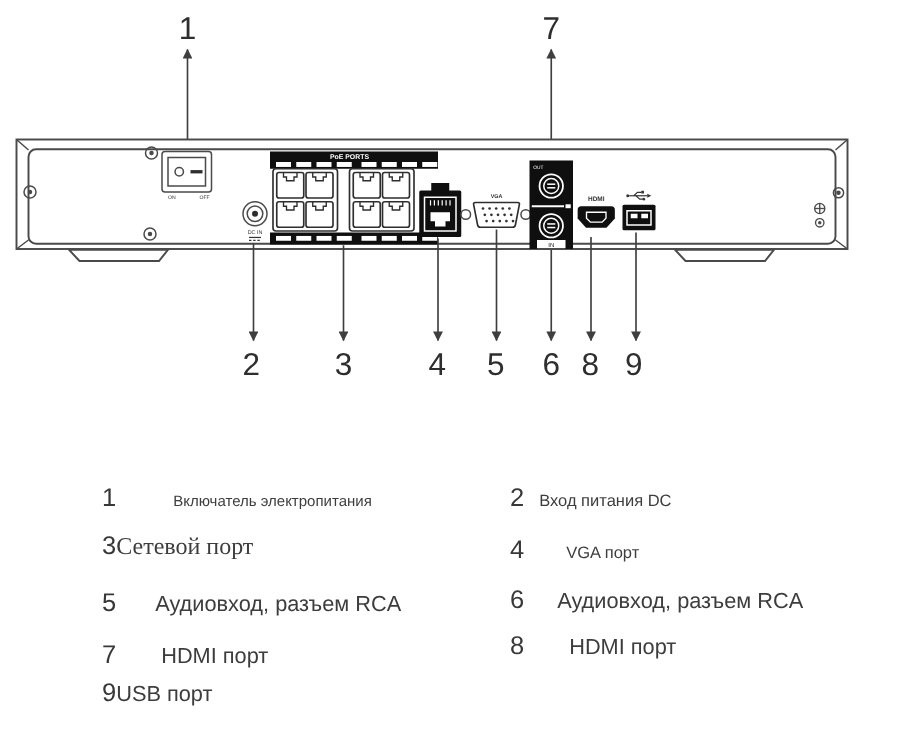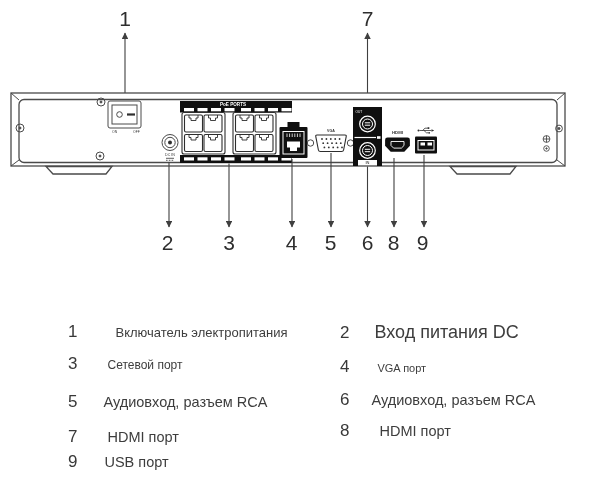--- a/index.html
+++ b/index.html
@@ -14,29 +14,29 @@
   .blk{fill:#0f0f0f;}
   .wht{fill:#ffffff;}
   .jack{fill:#fff;stroke:#2e2e2e;stroke-width:1.1;}
   .jackline{fill:none;stroke:#2e2e2e;stroke-width:0.9;}
   .wstroke{stroke:#ffffff;fill:none;}
   .tinytxt{fill:#333;}
   .wtxt{fill:#ffffff;}
   
   .li{position:absolute;display:flex;align-items:baseline;color:#3d3d3d;white-space:nowrap;}
   .li .n{font-size:17px;color:#383838;}
-  .i1{left:68px;top:322px;}  .i1 .t{margin-left:26px;font-size:13px;padding-left:12px;}
-  .i2{left:340px;top:322px;} .i2 .t{margin-left:25px;font-size:18px;}
-  .i3{left:68px;top:354px;}  .i3 .t{margin-left:30px;font-size:12px;}
+  .i1{left:68px;top:322px;}  .i1 .t{margin-left:26px;font-size:10px;padding-left:12px;}
+  .i2{left:340px;top:322px;} .i2 .t{margin-left:10px;font-size:11px;}
+  .i3{left:68px;top:354px;}  .i3 .t{font-size:16px;font-family:Liberation Serif, serif;}
   .i4{left:340px;top:357px;} .i4 .t{margin-left:28px;font-size:11px;}
   .i5{left:68px;top:392px;}  .i5 .t{margin-left:26px;font-size:14.5px;}
   .i6{left:340px;top:390px;} .i6 .t{margin-left:22px;font-size:14.5px;}
   .i7{left:68px;top:427px;}  .i7 .t{margin-left:30px;font-size:14.5px;}
   .i8{left:340px;top:421px;} .i8 .t{margin-left:30px;font-size:14.5px;}
-  .i9{left:68px;top:452px;}  .i9 .t{margin-left:27px;font-size:14.5px;}
+  .i9{left:68px;top:452px;}  .i9 .t{font-size:14.5px;}
 </style>
 </head>
 <body>
 
 <div class="stage">
 
   <svg width="600" height="300" viewBox="0 0 600 300">
     <defs>
       <marker id="ah" markerWidth="7" markerHeight="6" refX="5.5" refY="3" orient="auto">
         <path d="M0,0 L6,3 L0,6 Z" fill="#3f3f3f"></path>

